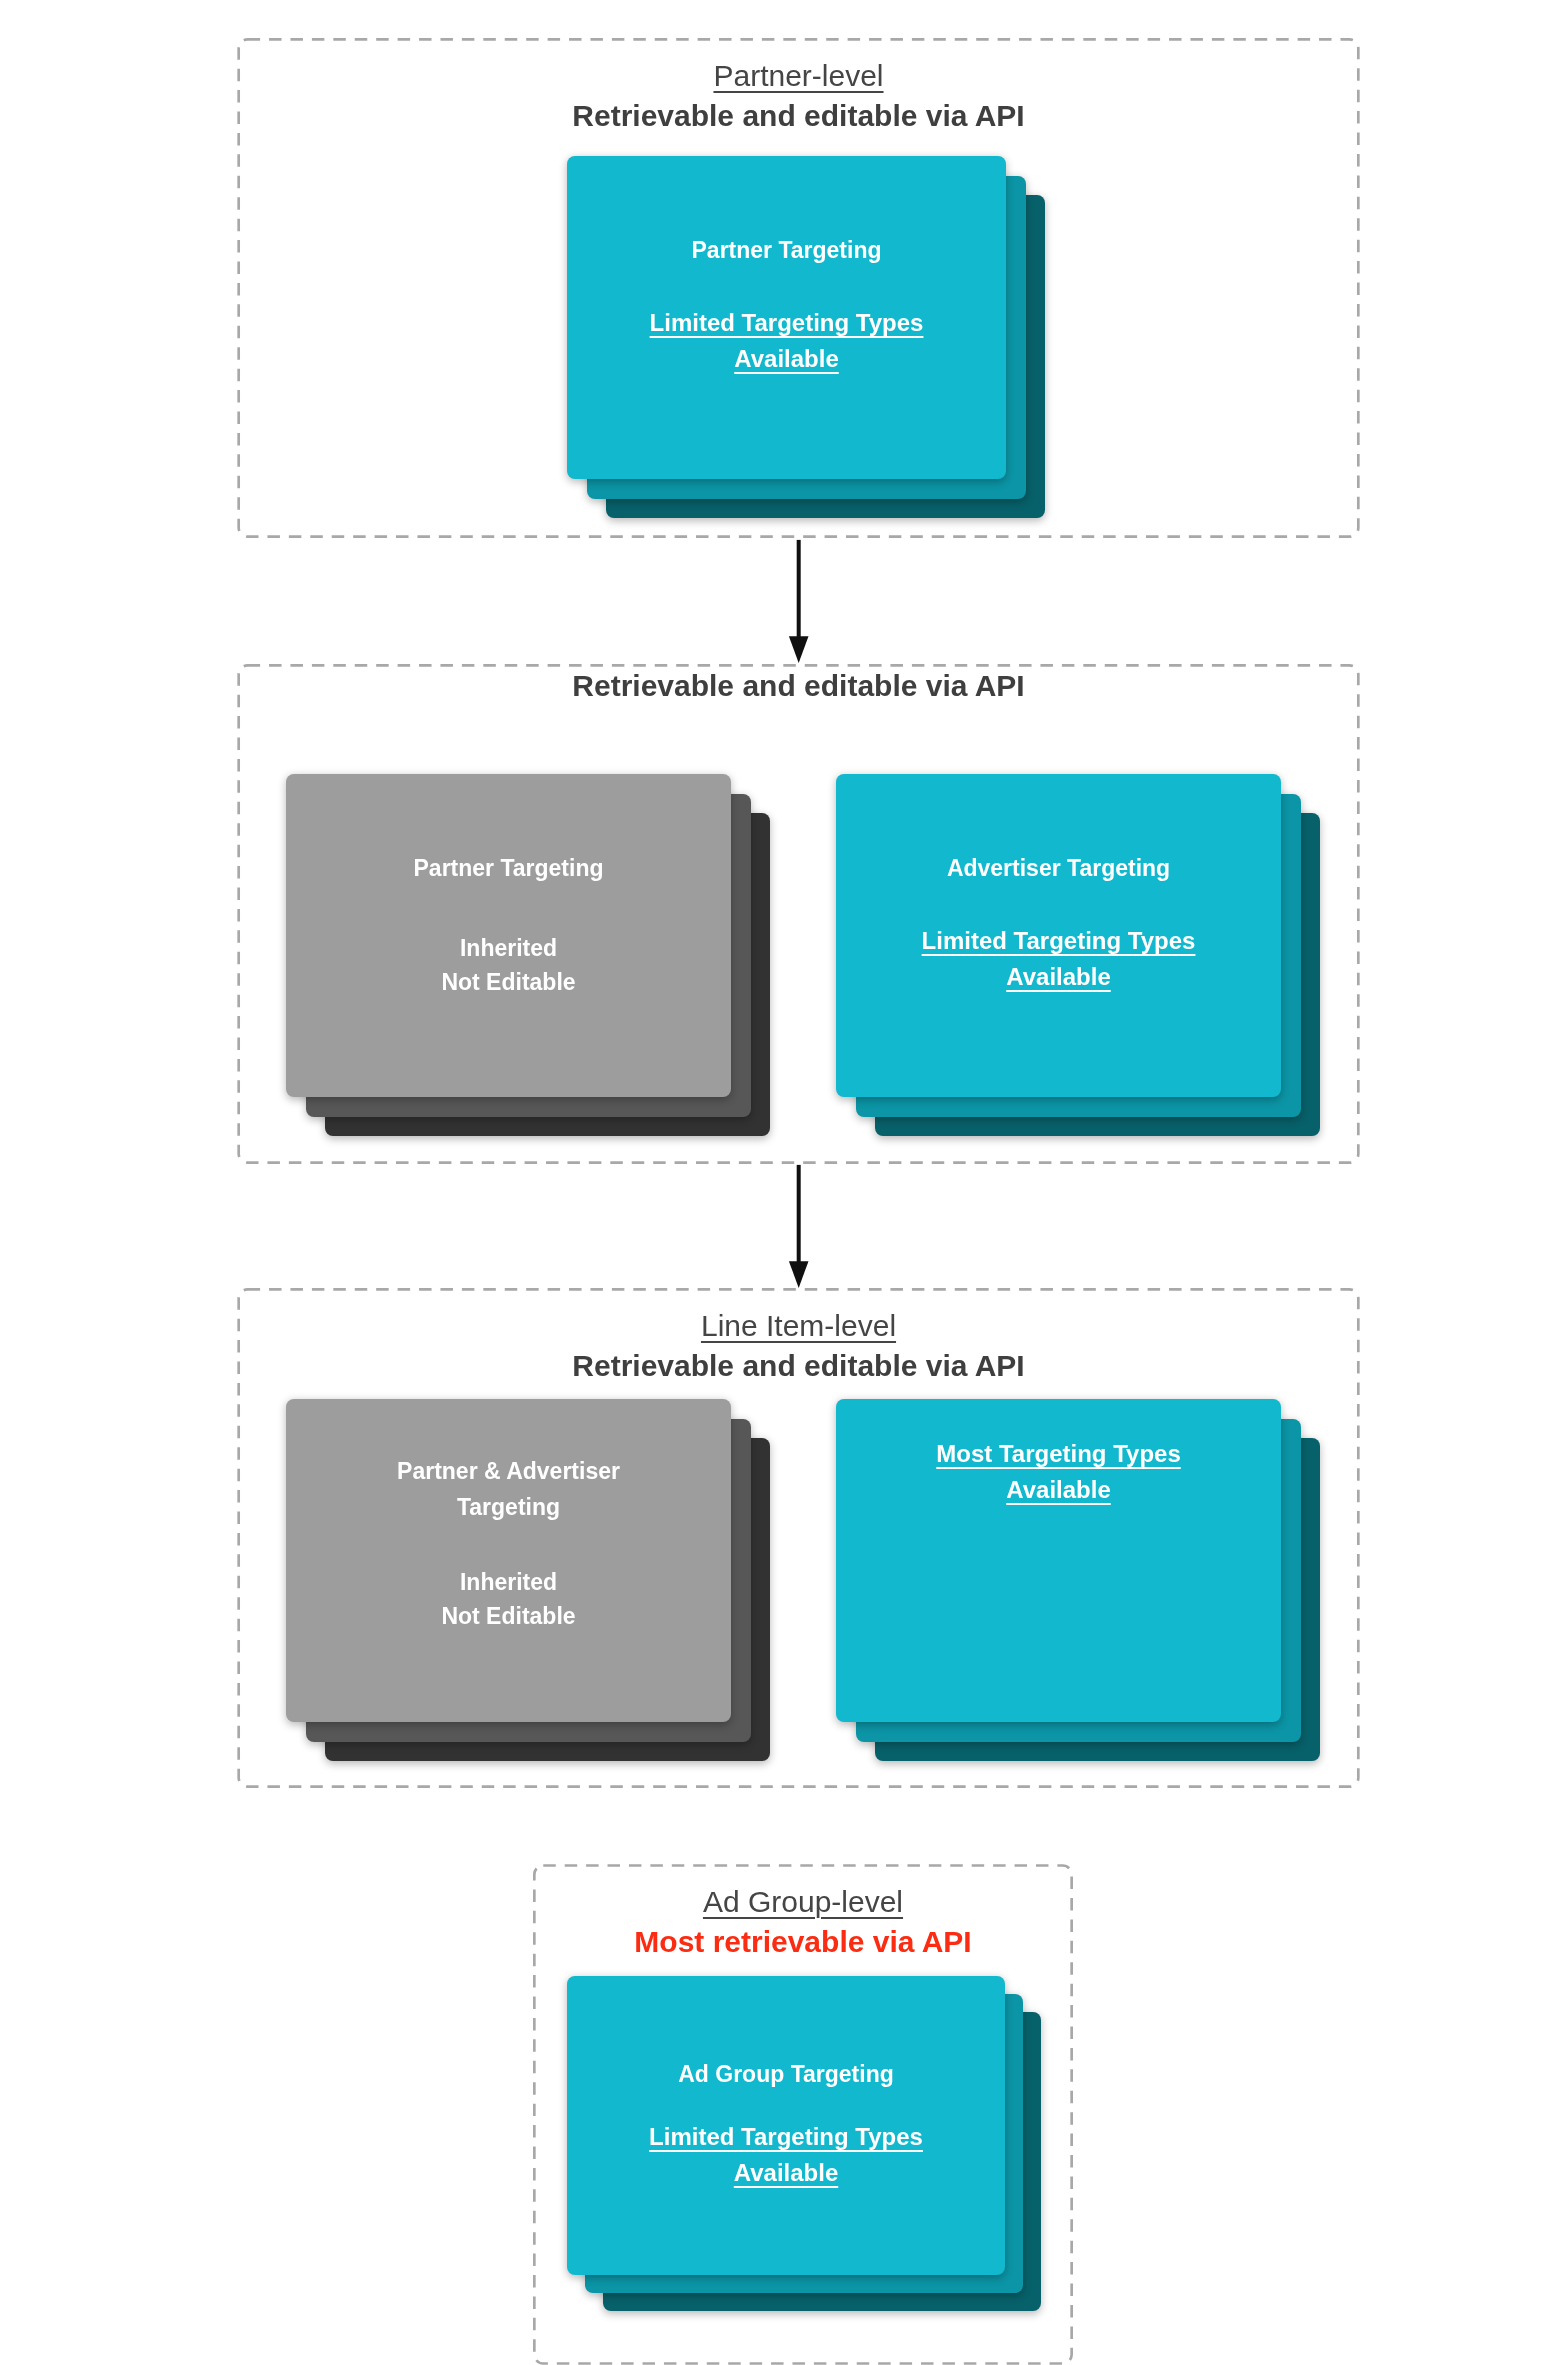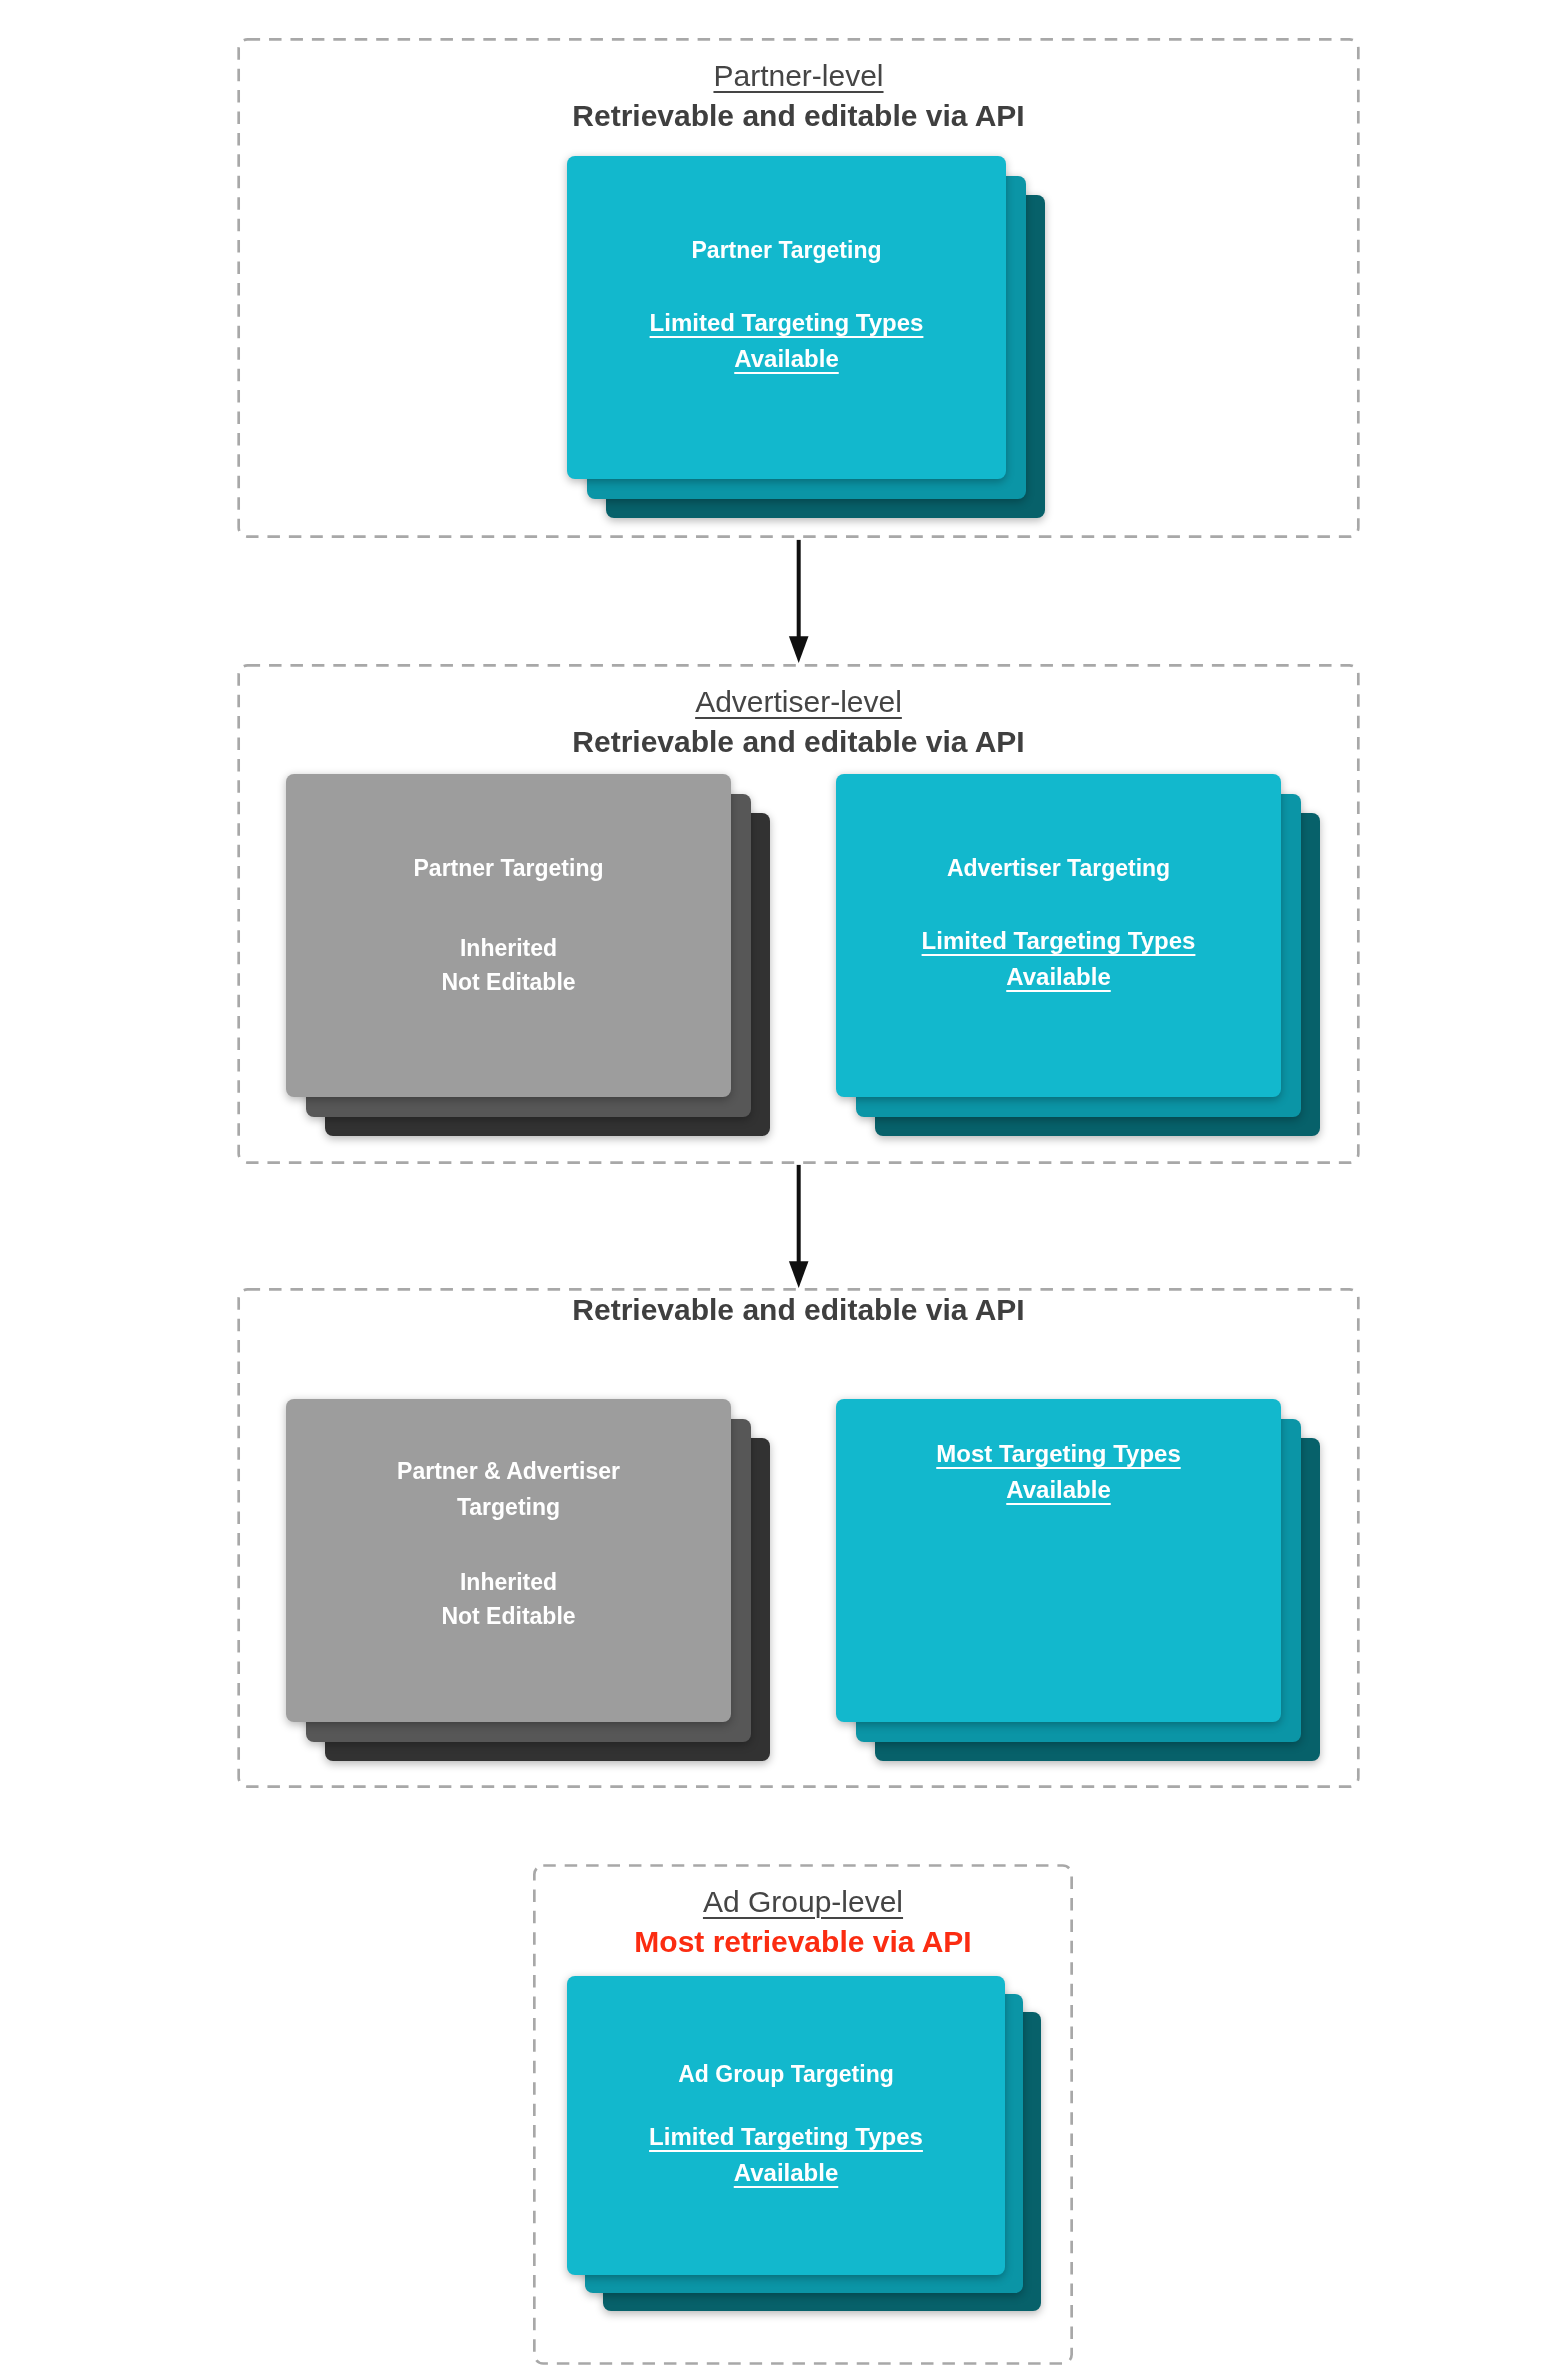--- a/index.html
+++ b/index.html
@@ -95,21 +95,20 @@
     <svg width="21.4" height="125" viewBox="0 0 24 140" aria-hidden="true">
       <line x1="12" y1="2" x2="12" y2="112" stroke="var(--arrow,#101010)" stroke-width="4.5"></line>
       <polygon points="1,110 23,110 12,140" fill="var(--arrow,#101010)"></polygon>
     </svg>
   </div>
 
   <section class="panel p2">
     <svg class="pborder" width="1123" height="500" viewBox="0 0 1257 560" aria-hidden="true">
       <rect x="1.5" y="1.5" width="1254" height="557" rx="10" ry="10" fill="none" stroke="var(--border,#a8a8a8)" stroke-width="3" stroke-dasharray="14 10"></rect>
     </svg>
-    <h2 class="ptitle">Advertiser-level</h2>
     <div class="psub">Retrievable and editable via API</div>
 
     <div class="stack gray">
       <div class="layer l3"></div>
       <div class="layer l2"></div>
       <div class="card">
         <div class="ctitle">
           <span class="tl">Partner Targeting</span>
           <span class="tl"></span>
         </div>
@@ -140,20 +139,21 @@
     <svg width="21.4" height="125" viewBox="0 0 24 140" aria-hidden="true">
       <line x1="12" y1="2" x2="12" y2="112" stroke="var(--arrow,#101010)" stroke-width="4.5"></line>
       <polygon points="1,110 23,110 12,140" fill="var(--arrow,#101010)"></polygon>
     </svg>
   </div>
 
   <section class="panel p3">
     <svg class="pborder" width="1123" height="500" viewBox="0 0 1257 560" aria-hidden="true">
       <rect x="1.5" y="1.5" width="1254" height="557" rx="10" ry="10" fill="none" stroke="var(--border,#a8a8a8)" stroke-width="3" stroke-dasharray="14 10"></rect>
     </svg>
+    <h2 class="ptitle">Line Item-level</h2>
     <div class="psub">Retrievable and editable via API</div>
 
     <div class="stack gray two-line-title">
       <div class="layer l3"></div>
       <div class="layer l2"></div>
       <div class="card">
         <div class="ctitle">
           <span class="tl">Partner &amp; Advertiser</span>
           <span class="tl">Targeting</span>
         </div>

